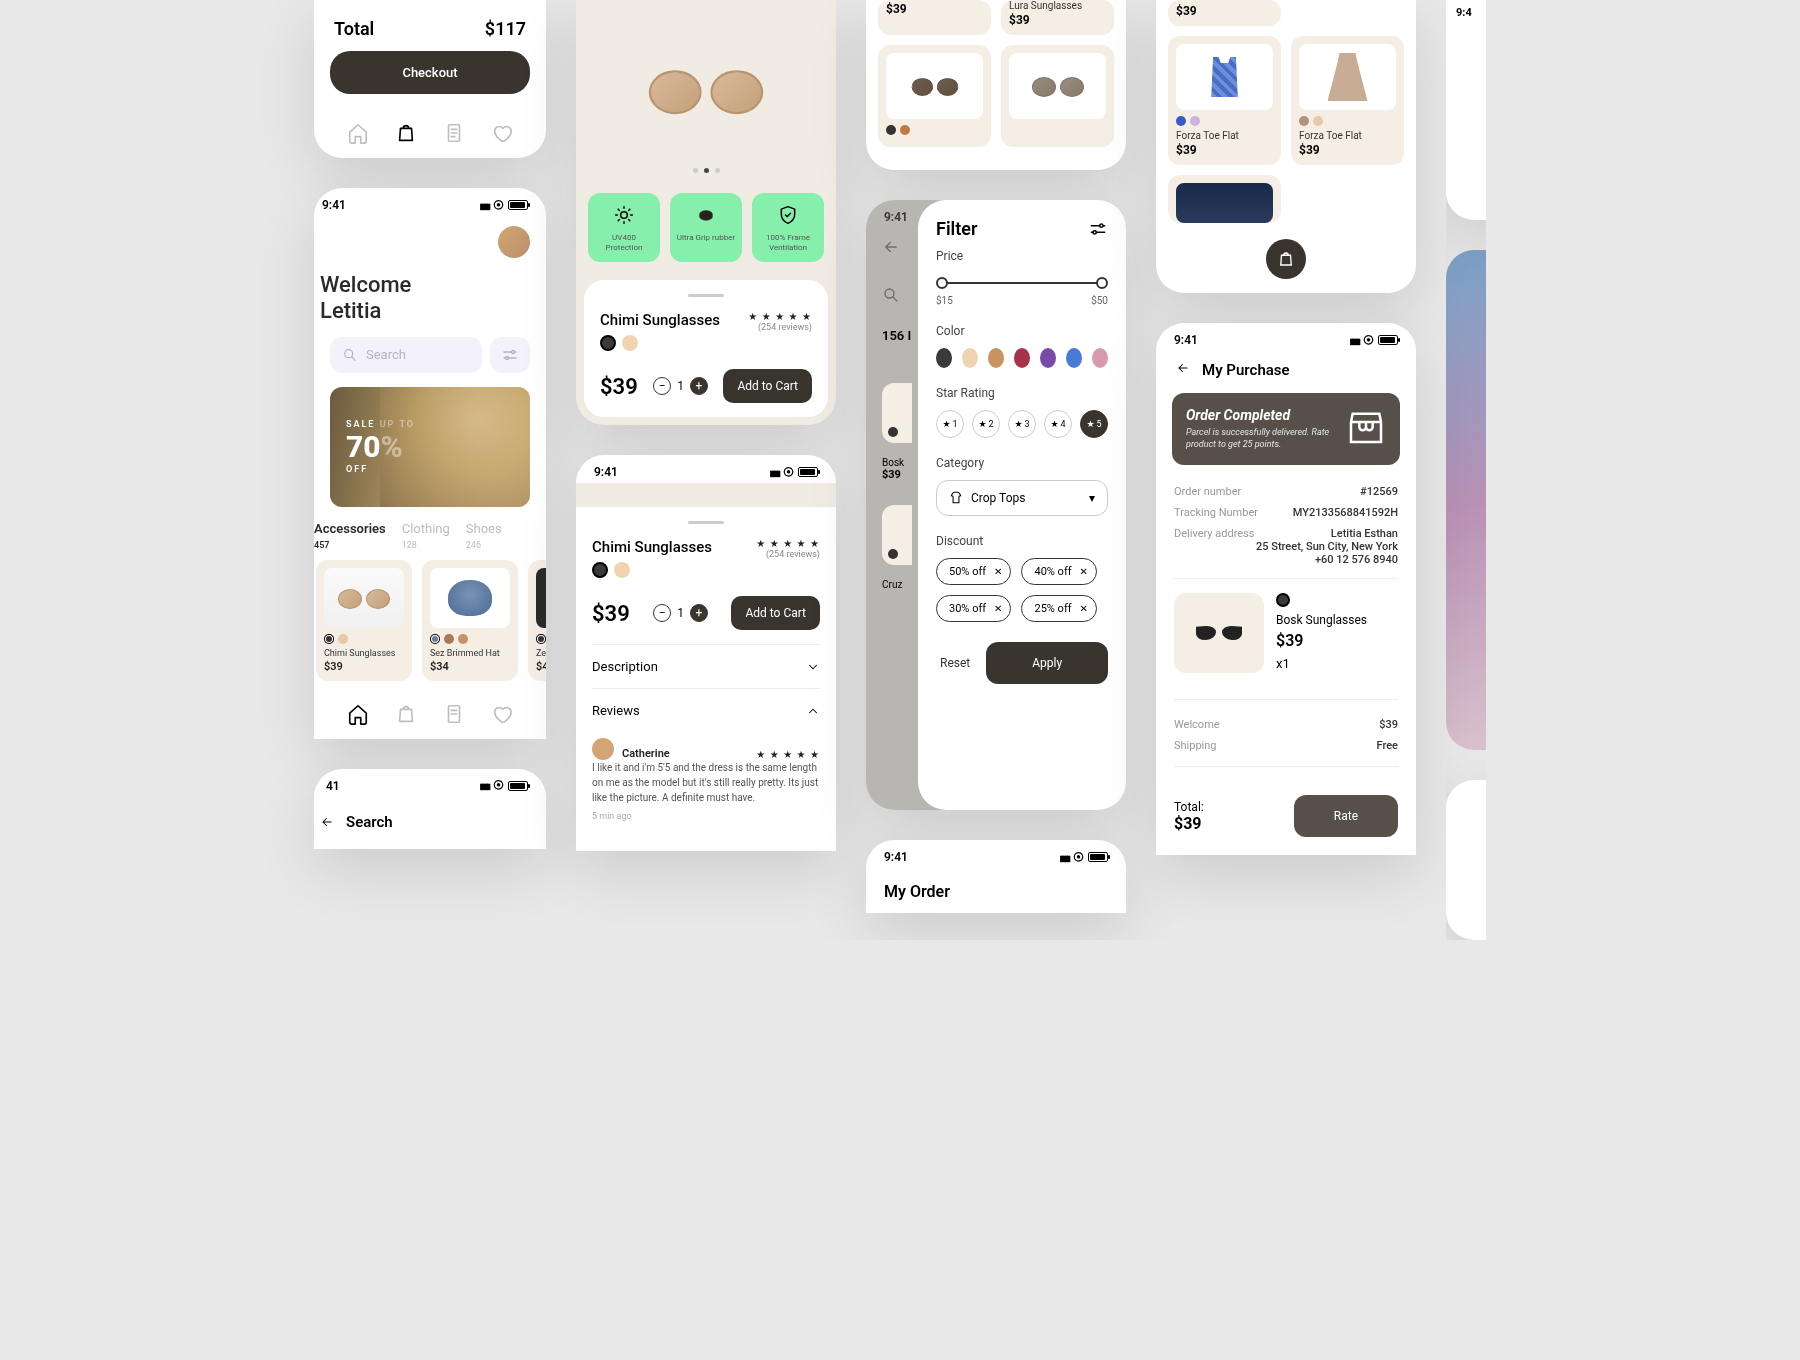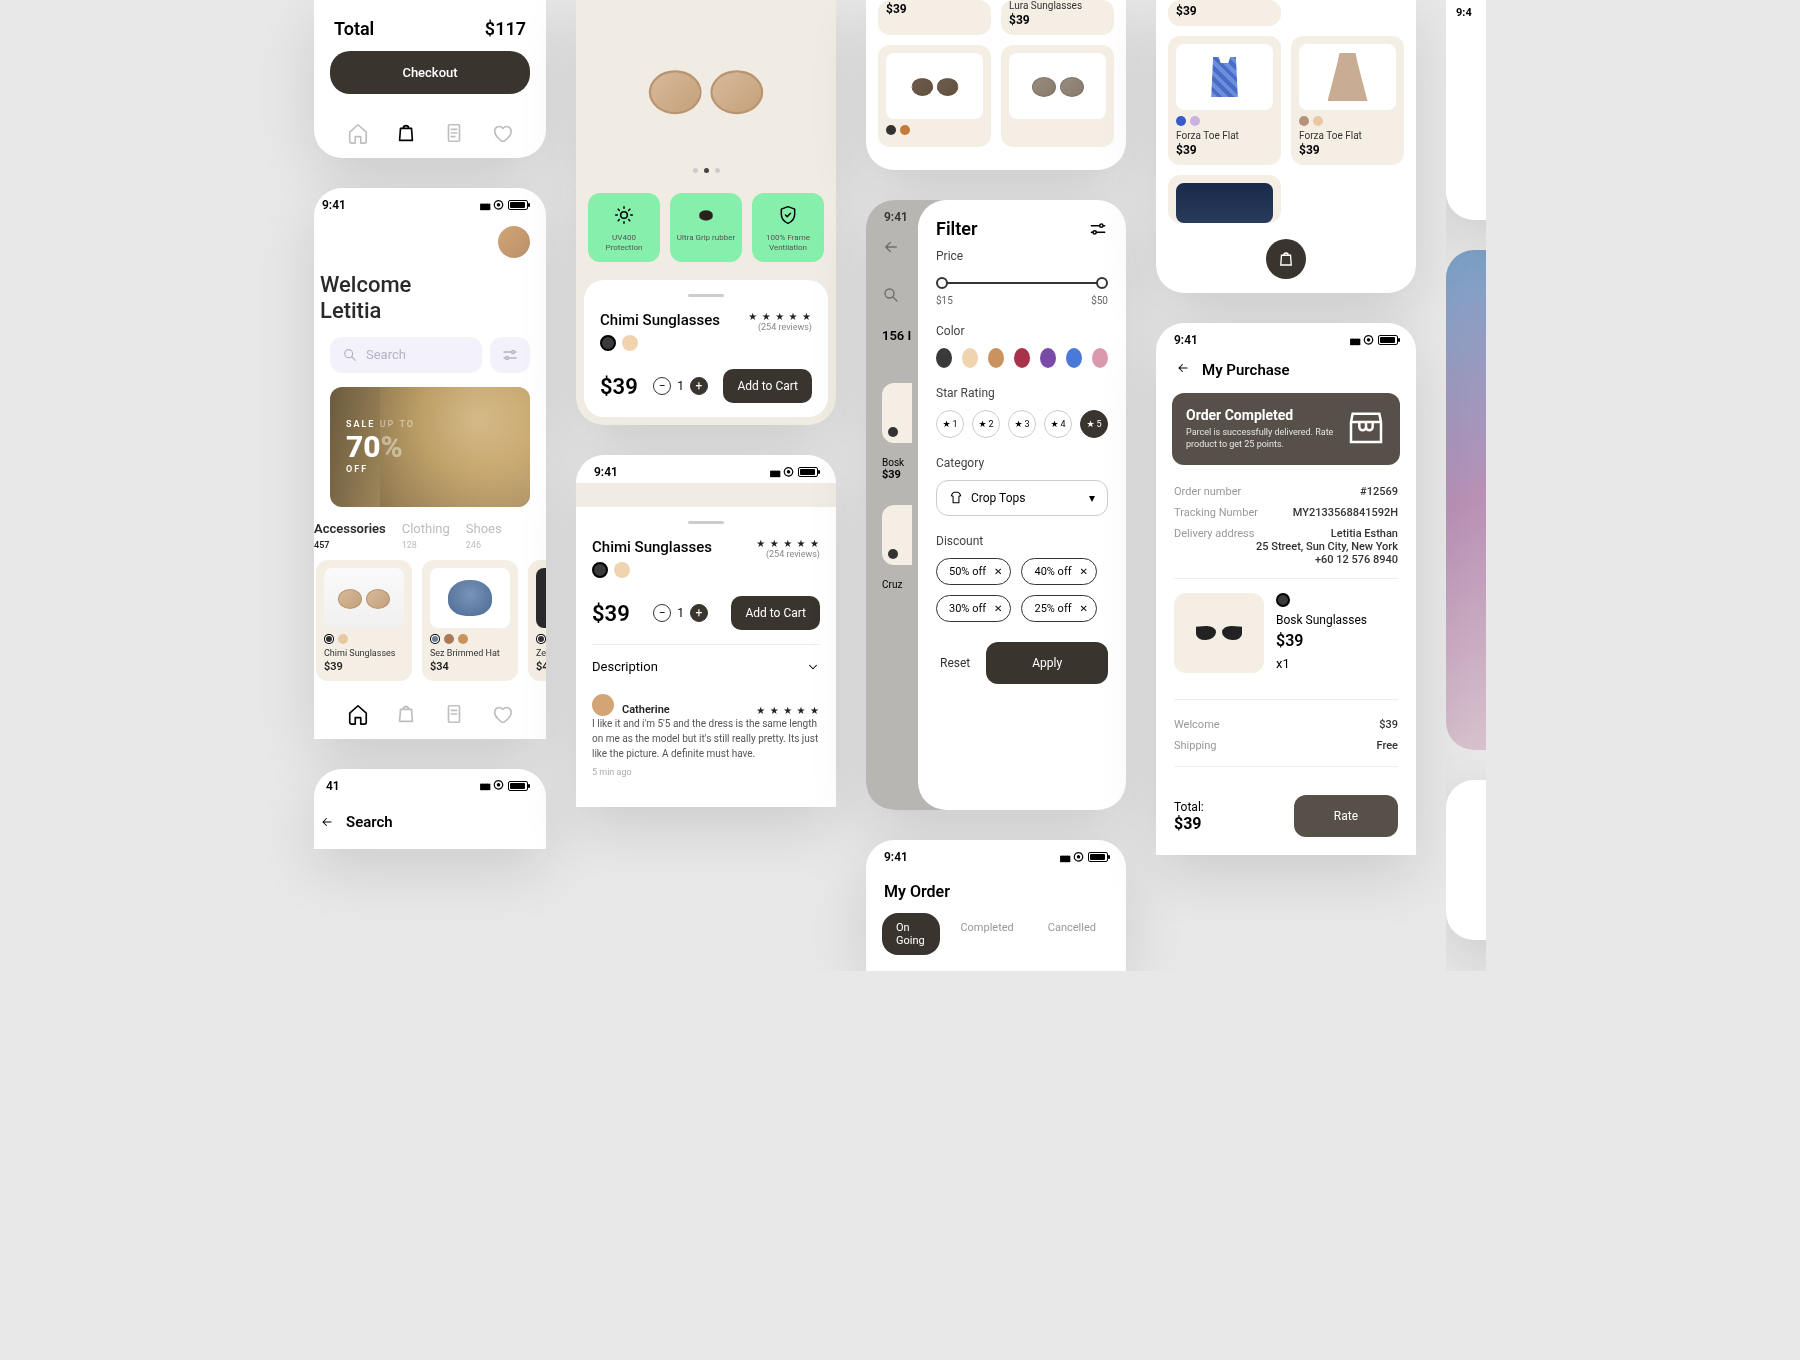--- a/index.html
+++ b/index.html
@@ -116,21 +116,21 @@
   .otab.active { background: #3a342f; color: #fff; }
 
   
   .grid-cards { display: flex; flex-wrap: wrap; gap: 10px; padding: 0 12px 10px; }
   .gcard { width: calc(50% - 5px); background: #f4eee5; border-radius: 12px; padding: 8px; }
   .gcard .prod-img { height: 66px; }
   .gprice { font-size: 12px; font-weight: 700; margin-top: 2px; }
   .cart-fab { width: 40px; height: 40px; border-radius: 50%; background: #3a342f; color: #fff; display: flex; align-items: center; justify-content: center; margin: 6px auto 14px; }
 
   .purch-head { display: flex; align-items: flex-start; gap: 10px; padding: 10px 18px 14px; font-size: 15px; font-weight: 600; }
-  .order-complete { margin: 0 16px 16px; background: #565049; color: #fff; border-radius: 12px; padding: 14px; display: flex; gap: 12px; align-items: center; }
+  .order-complete { margin: 0 16px 16px; background: #565049; color: #fff; border-radius: 12px; padding: 14px; display: flex; gap: 12px; align-items: center; font-style: italic; }
   .order-complete h3 { font-size: 14px; margin-bottom: 4px; }
   .order-complete p { font-size: 9px; opacity: .85; line-height: 1.3; }
   .order-icon { width: 40px; min-width:40px; }
   .info-row { display: flex; justify-content: space-between; padding: 4px 18px; font-size: 11px; }
   .info-row .k { color: #999; }
   .info-row .v { text-align: right; font-weight: 500; color: #333; }
   .divider { height: 1px; background: #eee; margin: 8px 18px 14px; }
   .purch-item { display: flex; gap: 12px; padding: 0 18px 18px; }
   .purch-img { width: 90px; height: 80px; background: #f4eee5; border-radius: 12px; display: flex; align-items: center; justify-content: center; }
   .purch-info .pdot-row { display: flex; gap: 4px; margin-bottom: 6px; }
@@ -408,20 +408,26 @@
           <button>−</button>
           <span>1</span>
           <button class="plus">+</button>
         </div>
         <button class="add-cart">Add to Cart</button>
       </div>
       <div class="accordion">
         <span>Description</span>
         <svg width="14" height="14" viewBox="0 0 24 24" class="icon-stroke">
             <path d="M6 9l6 6 6-6"></path>
+          </svg>
+      </div>
+      <div class="accordion">
+        <span>Reviews</span>
+        <svg width="14" height="14" viewBox="0 0 24 24" class="icon-stroke">
+            <path d="M6 15l6-6 6 6"></path>
           </svg>
       </div>
       <div class="review-item">
         <div class="review-head">
           <div class="rev-avatar"></div>
           <span class="rev-name">Catherine</span>
           <span class="stars">★ ★ ★ ★ ★</span>
         </div>
         <div class="rev-body">I like it and i'm 5'5 and the dress is the same length on me as the model but it's still really pretty. Its just like the picture. A definite must have.</div>
         <div class="rev-time">5 min ago</div>
@@ -570,25 +576,20 @@
   <div class="phone sliced-bottom">
     <div class="status-bar">
       <span>9:41</span>
       <div class="status-icons">
           <span class="signal"></span>
           <span>⦿</span>
           <span class="battery"></span>
         </div>
     </div>
     <div class="myorder-head">My Order</div>
-    <div class="order-tabs">
-      <div class="otab active">On Going</div>
-      <div class="otab">Completed</div>
-      <div class="otab">Cancelled</div>
-    </div>
   </div>
 
 </div>
 
 <div class="col">
 
   <div class="phone sliced-top">
     <div class="grid-cards">
       <div class="gcard" style="padding-top:2px;">
         <div class="gprice">$39</div>

